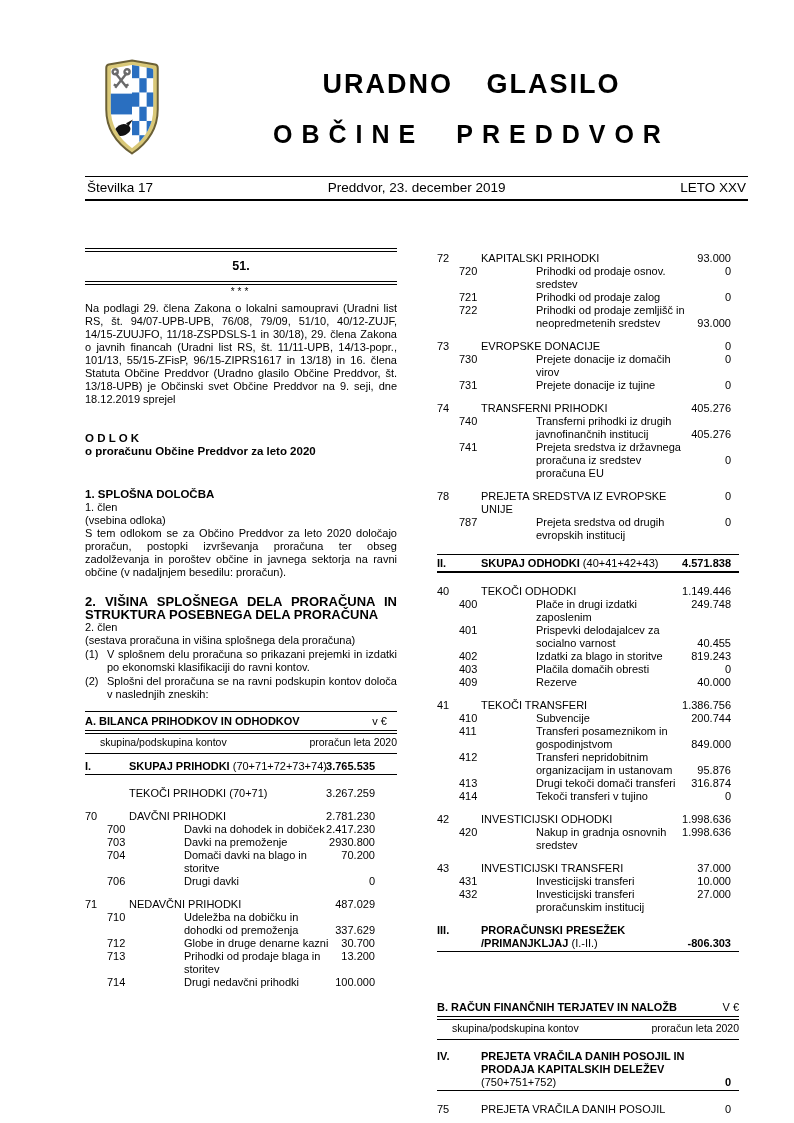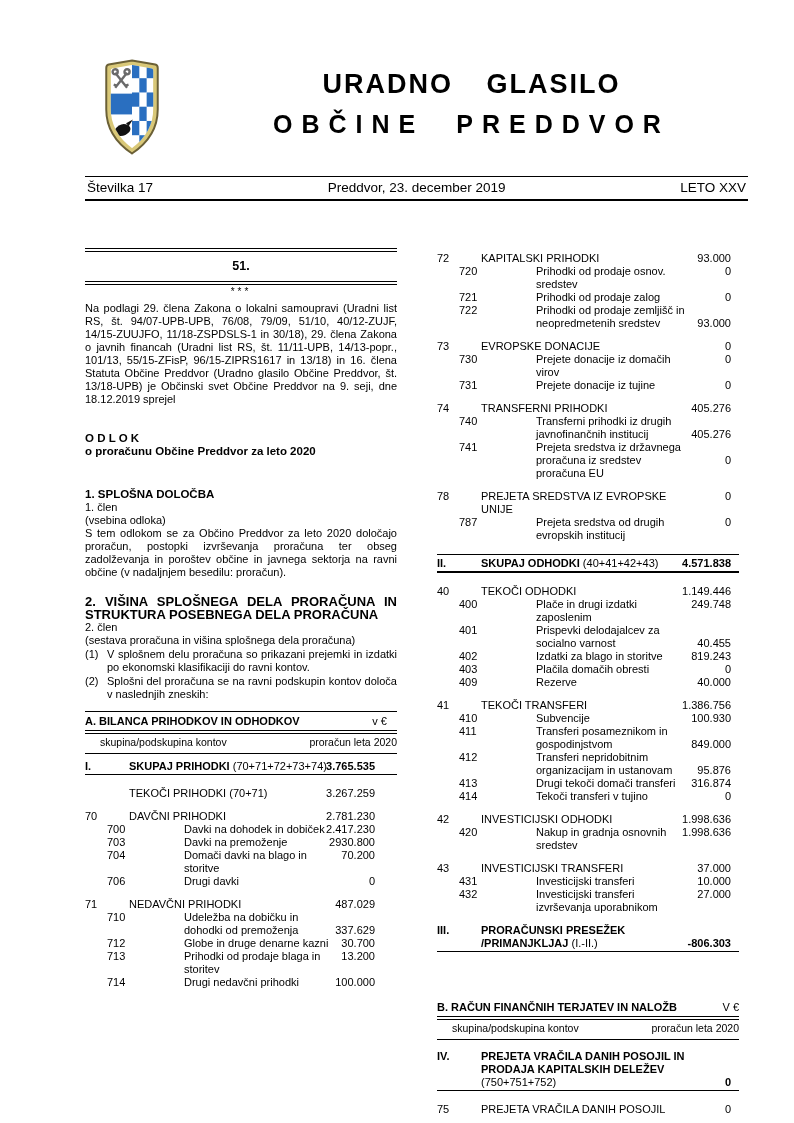--- a/index.html
+++ b/index.html
@@ -6,21 +6,21 @@
   html,body{margin:0;padding:0;background:#fff;}
   body{width:794px;height:1123px;position:relative;overflow:hidden;
        font-family:"Liberation Sans","DejaVu Sans",sans-serif;color:#000;}
   .page{position:absolute;inset:0;background:#ffffff;}
 
   
   .masthead{position:absolute;left:85px;top:55px;width:663px;height:118px;}
   .crest{position:absolute;left:15px;top:3px;width:64px;height:99px;}
   .mast-titles{position:absolute;left:110px;right:0;top:6px;text-align:center;}
   .t1{font-size:27px;font-weight:bold;letter-spacing:2px;word-spacing:24px;line-height:46px;white-space:nowrap;}
-  .t2{font-size:25px;font-weight:bold;letter-spacing:9px;word-spacing:16px;margin-top:3px;white-space:nowrap;}
+  .t2{font-size:25px;font-weight:bold;letter-spacing:9px;word-spacing:16px;margin-top:13px;white-space:nowrap;}
 
   .infobar{position:absolute;left:85px;top:176px;width:663px;}
   .infobar .line-top{border-top:1.5px solid #000;}
   .infobar .irow{display:flex;justify-content:space-between;align-items:baseline;
                  font-size:13.5px;padding:3px 2px 4px 2px;}
   .infobar .line-bot{border-top:2.5px solid #000;}
 
   
   .col{position:absolute;top:248px;font-size:11px;line-height:13px;}
   .col-left{left:85px;width:312px;}
@@ -416,21 +416,21 @@
           <div class="lbl">
             <div>TEKOČI TRANSFERI</div>
           </div>
           <span class="val">1.386.756</span>
         </div>
         <div class="row sub">
           <span class="code">410</span>
           <div class="lbl">
             <div>Subvencije</div>
           </div>
-          <span class="val">100.930</span>
+          <span class="val">200.744</span>
         </div>
         <div class="row sub">
           <span class="code">411</span>
           <div class="lbl">
             <div>Transferi posameznikom in</div>
             <div>gospodinjstvom</div>
           </div>
           <span class="val" style="top: 13px;">849.000</span>
         </div>
         <div class="row sub">
@@ -483,21 +483,21 @@
           <span class="code">431</span>
           <div class="lbl">
             <div>Investicijski transferi</div>
           </div>
           <span class="val">10.000</span>
         </div>
         <div class="row sub">
           <span class="code">432</span>
           <div class="lbl">
             <div>Investicijski transferi</div>
-            <div>izvrševanja uporabnikom</div>
+            <div>proračunskim institucij</div>
           </div>
           <span class="val">27.000</span>
         </div>
         <div class="gap"></div>
         <div class="row total">
           <span class="num">III.</span>
           <div class="lbl">
             <div><span class="b">PRORAČUNSKI PRESEŽEK</span></div>
             <div><span class="b">/PRIMANJKLJAJ</span><span> (I.-II.)</span></div>
           </div>

